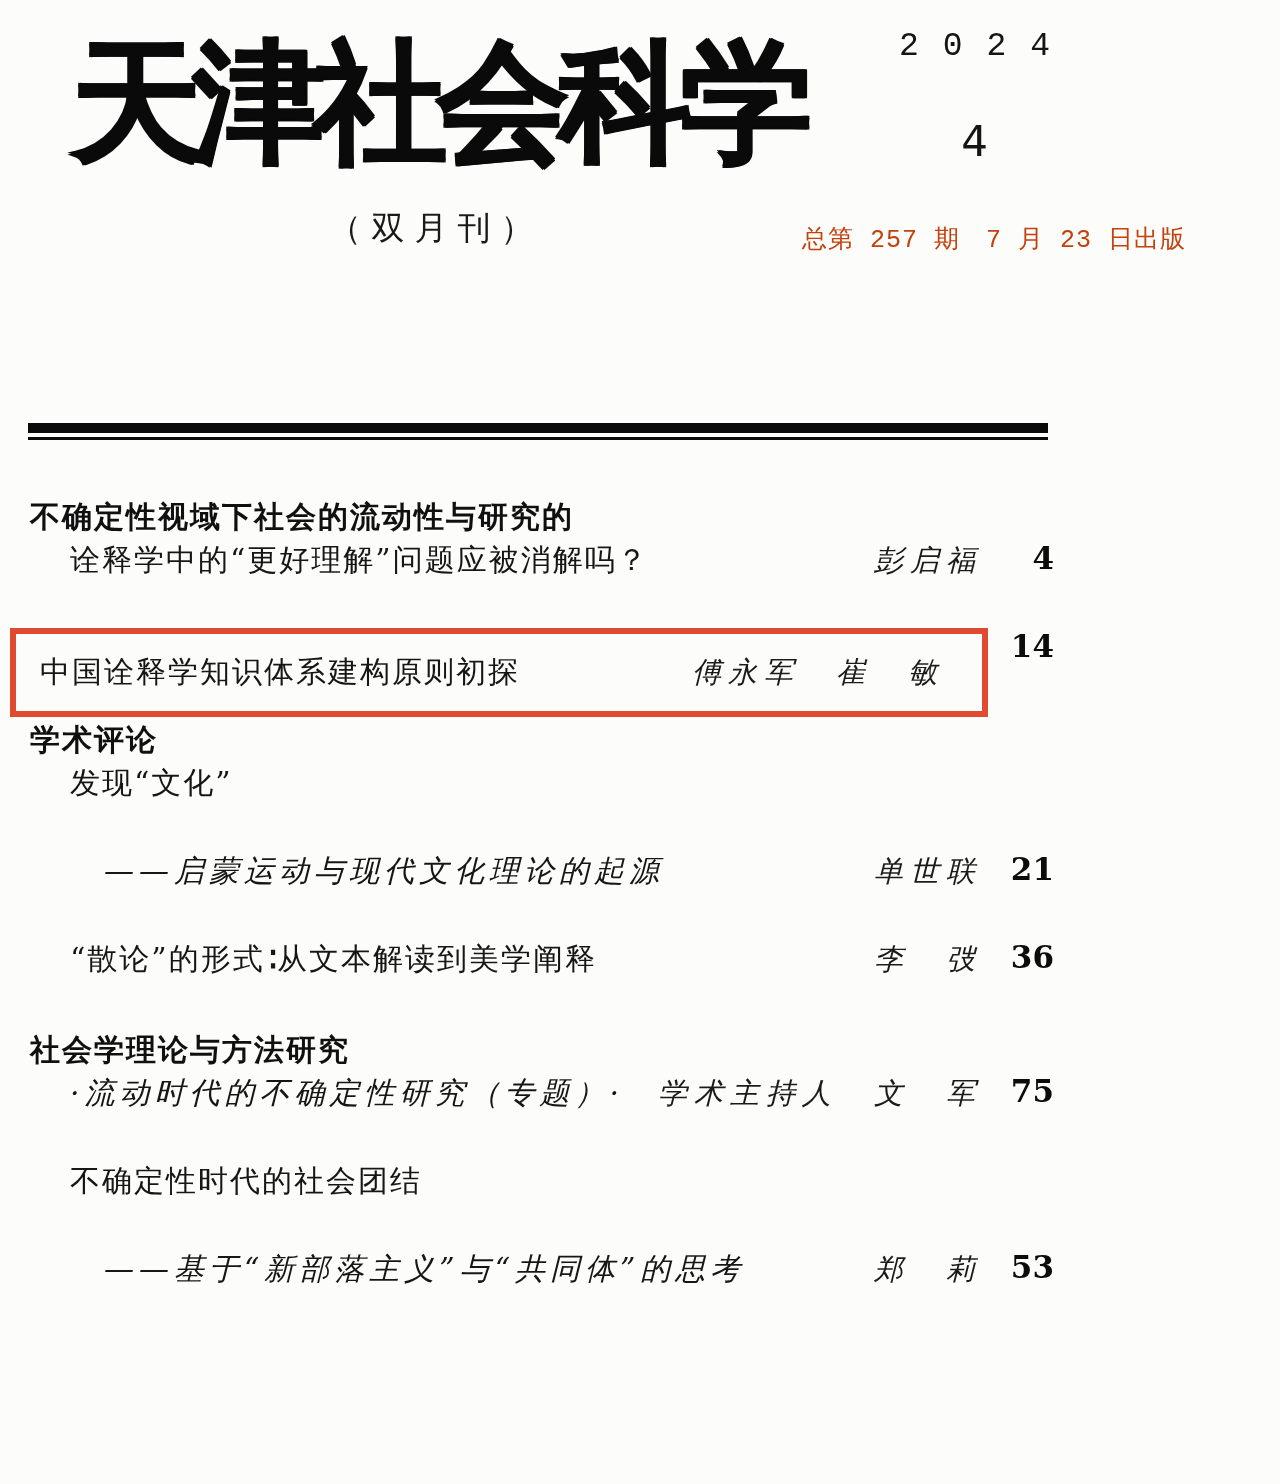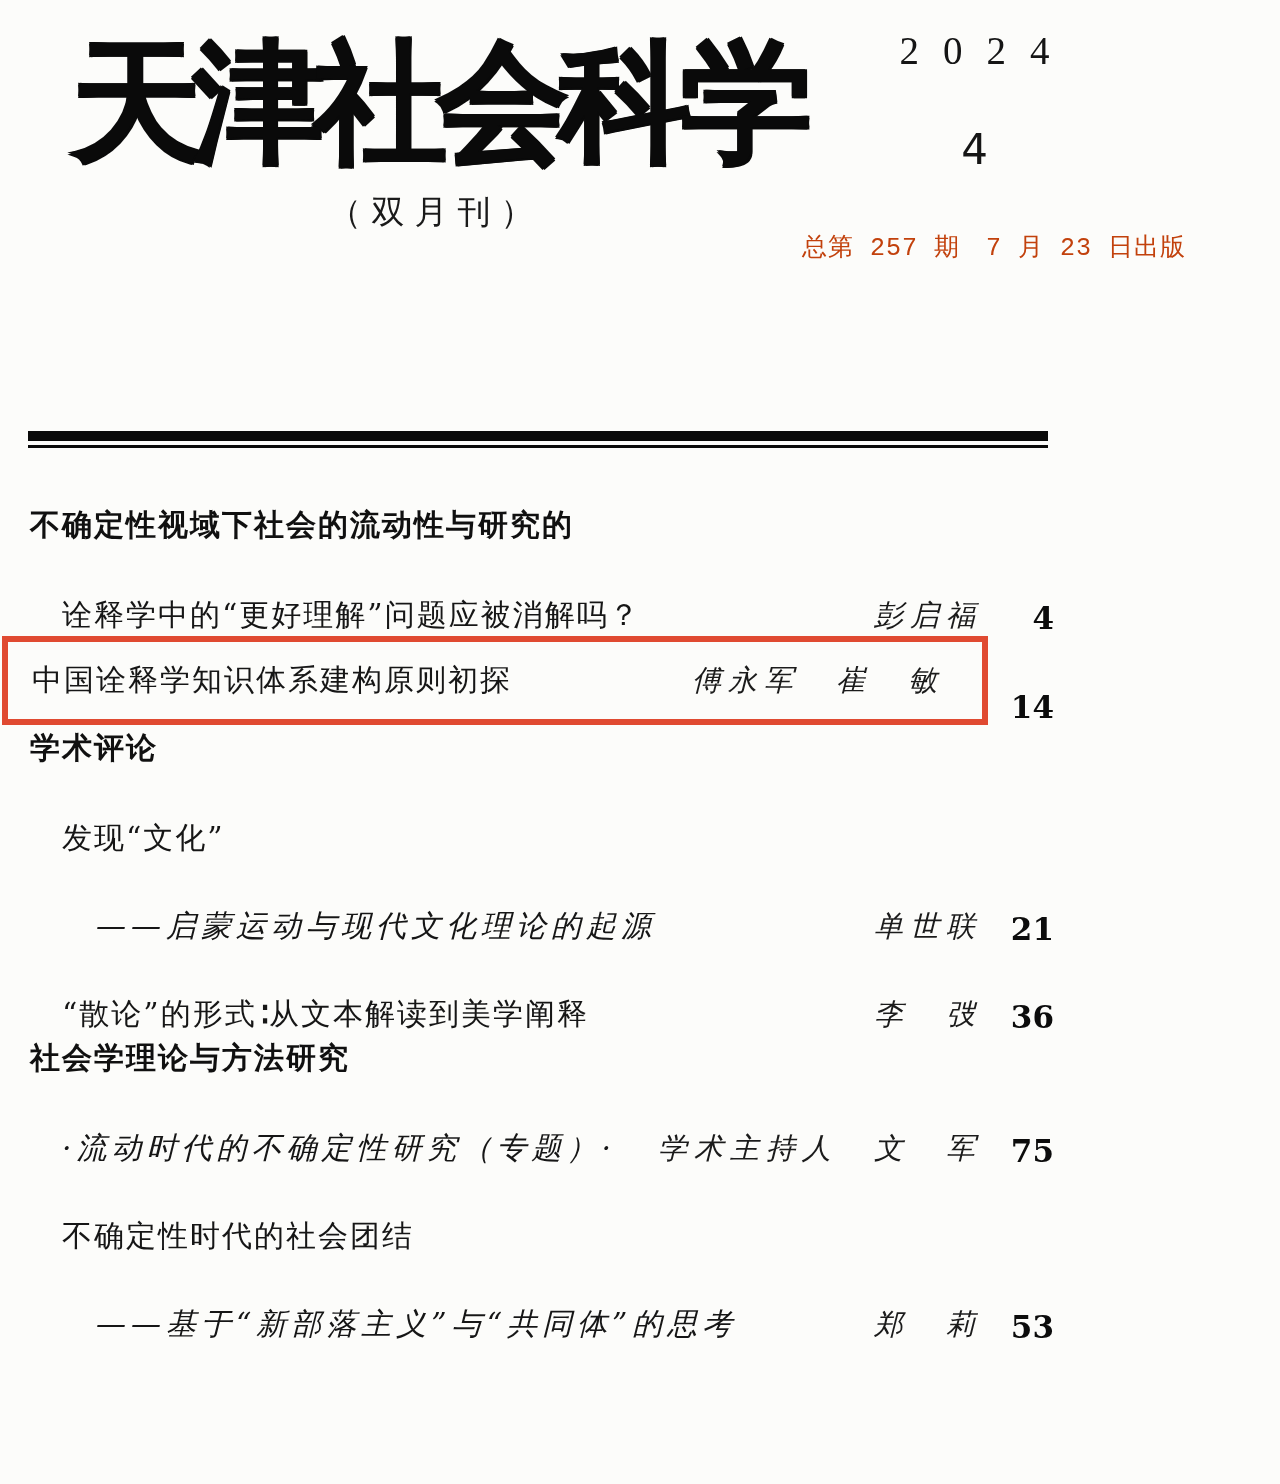--- a/index.html
+++ b/index.html
@@ -23,34 +23,34 @@
     font-family: "DejaVu Serif", serif;
     font-weight: 900;
     font-size: 132px;
     line-height: 150px;
     letter-spacing: -10px;
     white-space: nowrap;
     color: #0a0a0a;
     text-shadow: 2px 0 0 #0a0a0a, 0 2px 0 #0a0a0a, 2px 2px 0 #0a0a0a;
   }
   .journal-subtitle {
-    margin-top: 14px;
+    margin-top: 30px;
     font-size: 33px;
     letter-spacing: 10px;
     color: #1a1a1a;
   }
   .masthead-right {
     width: 345px;
     flex: none;
     text-align: center;
     padding-top: 2px;
   }
   .journal-year {
-    font-family: Liberation Serif, serif;
-    font-size: 39px;
+    font-family: Liberation Mono, monospace;
+    font-size: 33px;
     letter-spacing: 24px;
     text-indent: 24px; 
     white-space: nowrap;
     color: #151515;
   }
   .journal-issue {
     font-family: "DejaVu Sans", "Liberation Sans", sans-serif;
     font-size: 42px;
     margin-top: 52px;
     color: #151515;
@@ -77,22 +77,23 @@
     font-size: 30px;
     letter-spacing: 2px;
     color: #101010;
     margin-top: 30px;
     line-height: 46px;
   }
   .section-heading:first-child { margin-top: 0; }
 
   .toc-row {
     display: flex;
-    align-items: flex-end;
+    align-items: flex-start;
     min-height: 88px;
+    margin-left: 8px;
   }
   .row-main {
     flex: 1;
     display: flex;
     align-items: baseline;
     padding-left: 32px;
   }
   .toc-title {
     flex: 1;
     font-size: 30px;

